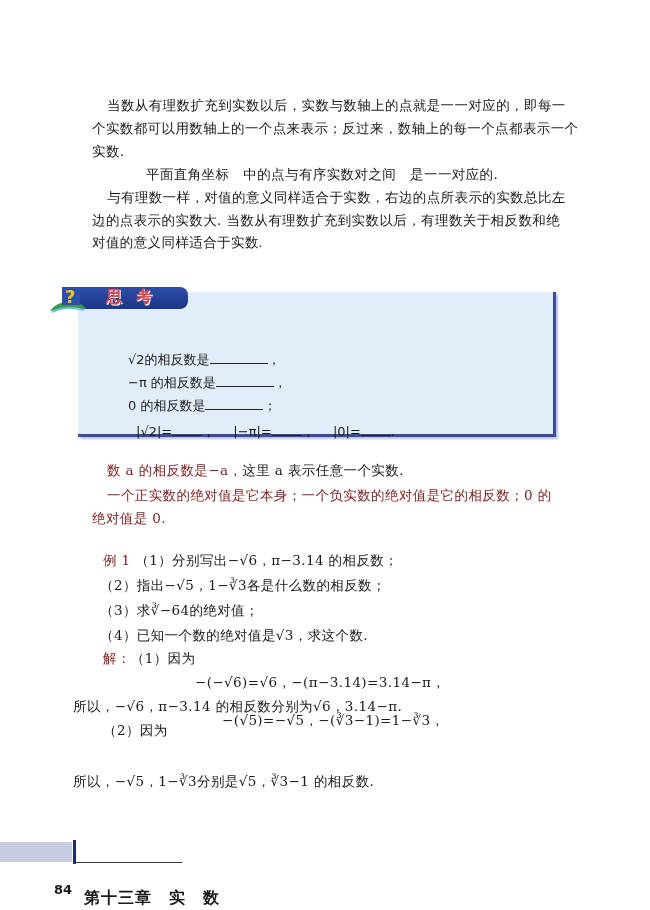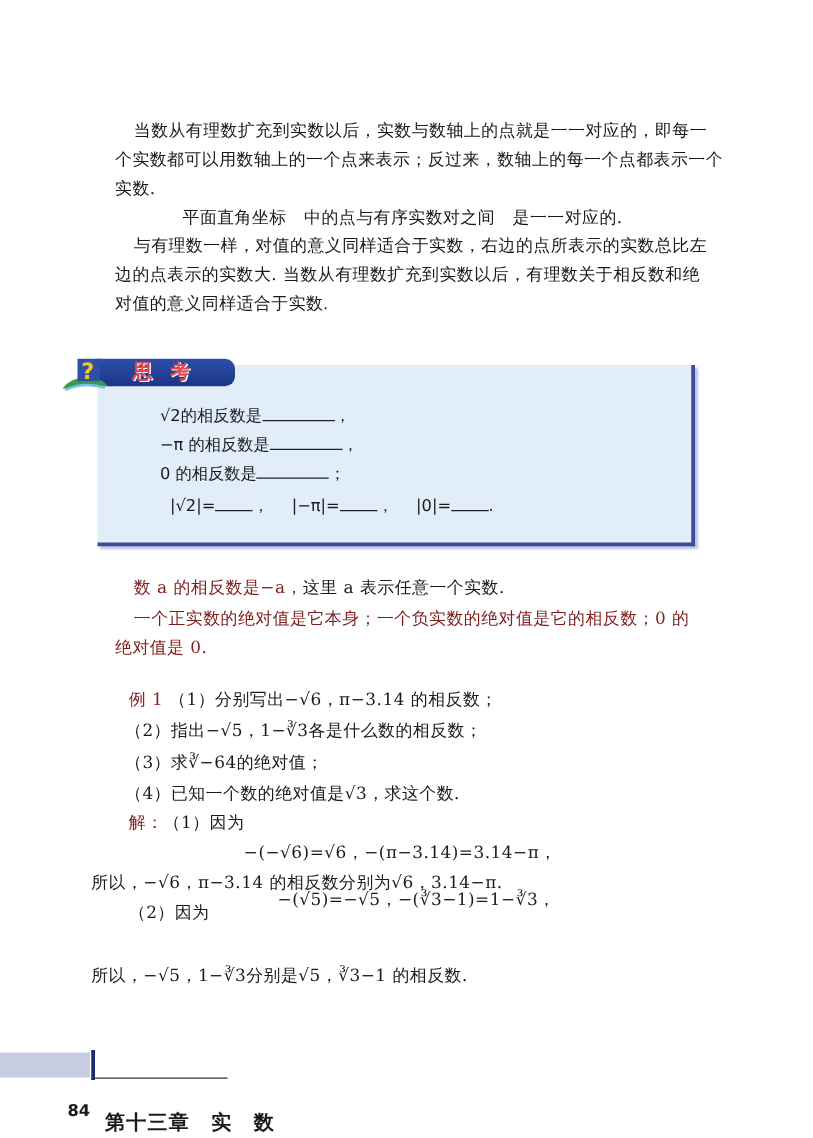--- a/index.html
+++ b/index.html
@@ -9,21 +9,21 @@
   .blue { color:#7f1d1d; }
   .think-box { position:absolute; left:78px; top:292px; width:475px; height:142px;
                background:#e1eef9; border-right:3px solid #3c4b9a; border-bottom:3px solid #3c4b9a;
                box-shadow: 2px 2px 2px #b8c0dc; }
   .think-badge { position:absolute; left:48px; top:285px; width:140px; height:28px; }
   .badge-bar { position:absolute; left:30px; top:2px; width:110px; height:22px;
                background:linear-gradient(#2d4fa8,#1b3585); border-radius:0 8px 8px 0; }
   .badge-text { position:absolute; left:58px; top:2px; font-size:16px; font-weight:bold; color:#e5484d;
                 letter-spacing:14px; font-family:"DejaVu Sans",sans-serif; text-shadow:1px 1px 0 #fff; }
   .badge-icon { position:absolute; left:0; top:0; width:38px; height:30px; }
-  .ti { position:absolute; font-size:13px; line-height:18px; white-space:nowrap; font-family:"DejaVu Sans",sans-serif; }
+  .ti { position:absolute; font-size:13px; line-height:18px; white-space:nowrap; font-family:"DejaVu Sans",sans-serif;margin-top:27px; }
   .blank { display:inline-block; border-bottom:1px solid #222; height:12px; vertical-align:baseline; }
   .footer-bar { position:absolute; left:0; top:842px; width:72px; height:20px; background:#c7cce0; }
   .footer-num { position:absolute; left:54px; top:844px; font-size:13px; font-weight:bold; font-family:"DejaVu Sans",sans-serif;margin-top:38px; }
   .footer-sep { position:absolute; left:73px; top:840px; width:3px; height:24px; background:#1b2d6b; }
   .footer-title { position:absolute; left:84px; top:888px; font-size:16px; font-weight:bold; font-family:Liberation Serif, serif; letter-spacing:1px; }
   .footer-line { position:absolute; left:76px; top:862px; width:106px; height:1px; background:#333; }
 </style>
 </head>
 <body>
 

